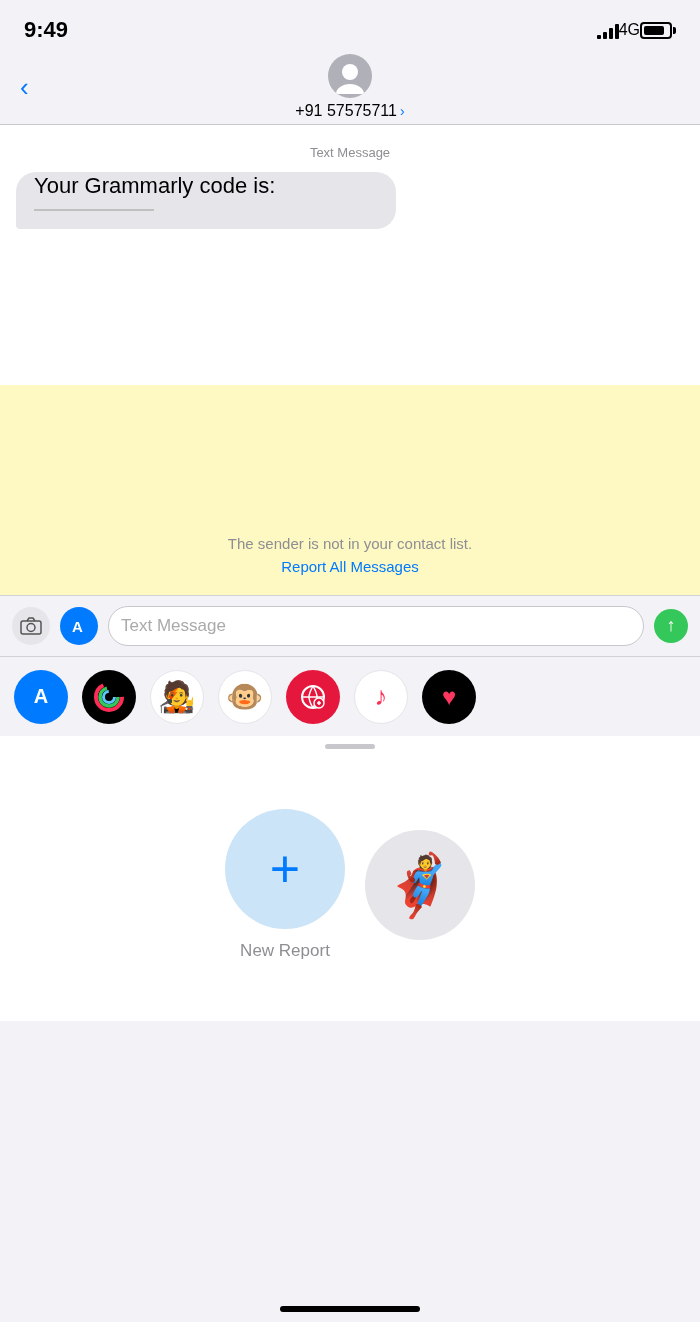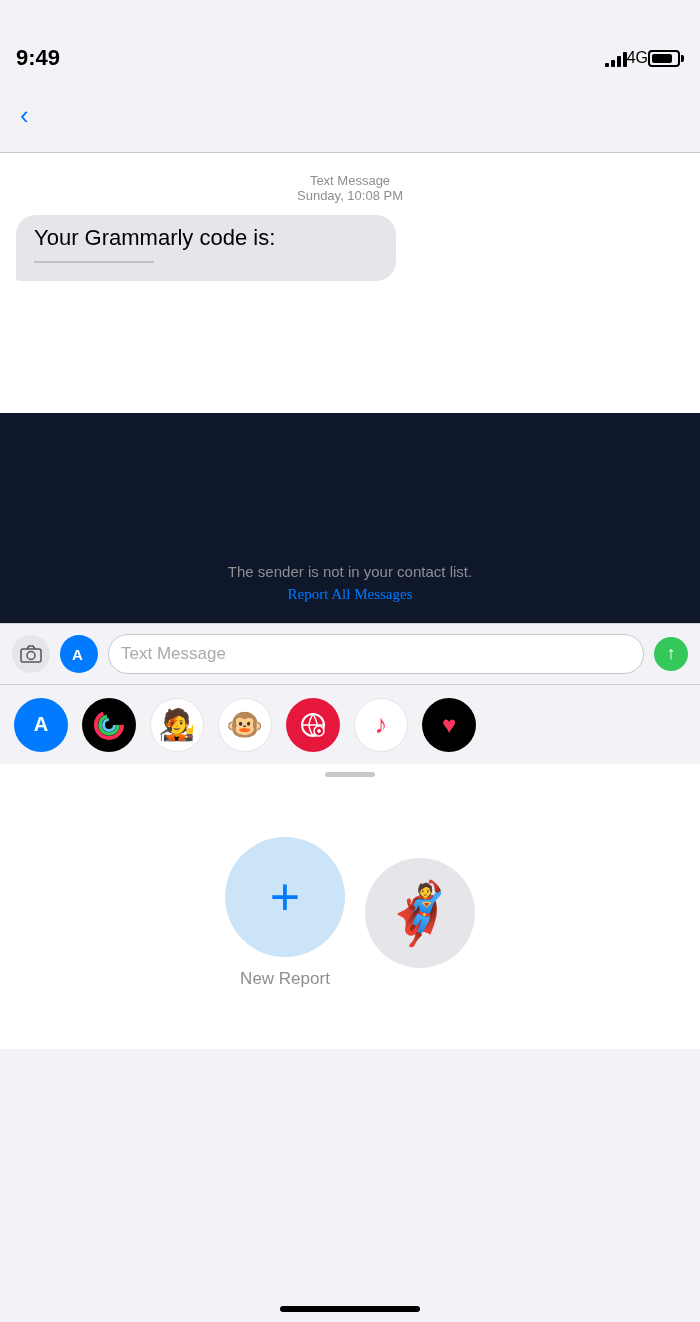--- a/index.html
+++ b/index.html
@@ -12,24 +12,23 @@
       font-family: -apple-system, 'SF Pro Text', 'Helvetica Neue', sans-serif;
       overflow: hidden;
       position: relative;
     }
 
     
     .status-bar {
       display: flex;
       justify-content: space-between;
       align-items: center;
-      padding: 14px 16px 8px;
+      padding: 14px 24px 8px;
       background: #f2f2f7;
       height: 54px;
-      margin-top: 28px;
     }
     .status-time {
       font-size: 22px;
       font-weight: 600;
       color: #000;
     }
     .status-icons {
       display: flex;
       align-items: center;
     }
@@ -143,55 +142,54 @@
       font-size: 13px;
       color: #8e8e93;
     }
     .message-meta-time {
       font-size: 13px;
       color: #8e8e93;
     }
     .message-bubble {
       background: #e5e5ea;
       border-radius: 20px 20px 20px 4px;
-      padding: 9px 18px 18px;
+      padding: 0 18px 18px;
       max-width: 380px;
       margin-left: 0;
       position: relative;
     }
     .message-text {
       font-size: 22px;
       color: #000;
       line-height: 1.3;
       font-weight: 400;
     }
     .message-underline {
       width: 120px;
       height: 2px;
       background: #c0c0c0;
       margin-top: 8px;
     }
 
     
     .sender-warning {
-      background: #0f172a;
+      background: #fef9c3;
       text-align: center;
       padding: 30px 20px 20px;
     }
     .sender-warning-text {
       font-size: 15px;
       color: #8e8e93;
       margin-bottom: 6px;
     }
     .report-link {
       font-size: 15px;
       color: #007aff;
       font-weight: 400;
       cursor: pointer;
-      font-family: Liberation Serif, serif;
     }
 
     
     .input-bar {
       display: flex;
       align-items: center;
       padding: 10px 12px;
       background: #f2f2f7;
       border-top: 1px solid #d1d1d6;
       gap: 10px;
@@ -379,28 +377,39 @@
       <div class="battery-body">
         <div class="battery-fill"></div>
       </div>
       <div class="battery-tip"></div>
     </div>
   </div>
 </div>
 
 <div class="nav-bar">
   <span class="nav-back">‹</span>
+  <div class="nav-contact">
+    <div class="avatar-circle">
+      <svg width="36" height="36" viewBox="0 0 36 36">
+        <circle cx="18" cy="14" r="8" fill="#fff"></circle>
+        <ellipse cx="18" cy="36" rx="14" ry="10" fill="#fff"></ellipse>
+      </svg>
+    </div>
+    <div class="nav-number">
+      <span>+91 57575711</span>
+      <span class="nav-chevron">›</span>
+    </div>
+  </div>
 </div>
 
 <div class="thin-divider"></div>
 
 <div class="messages-area">
   <div class="message-meta">
     <div class="message-meta-type">Text Message</div>
-    <div class="message-meta-time">Sunday, 10:08 PM</div>
   </div>
   <div class="message-bubble">
     <div class="message-text">Your Grammarly code is:</div>
     <div class="message-underline"></div>
   </div>
 </div>
 
 <div class="sender-warning">
   <div style="height: 120px;"></div>
   <div class="sender-warning-text">The sender is not in your contact list.</div>

